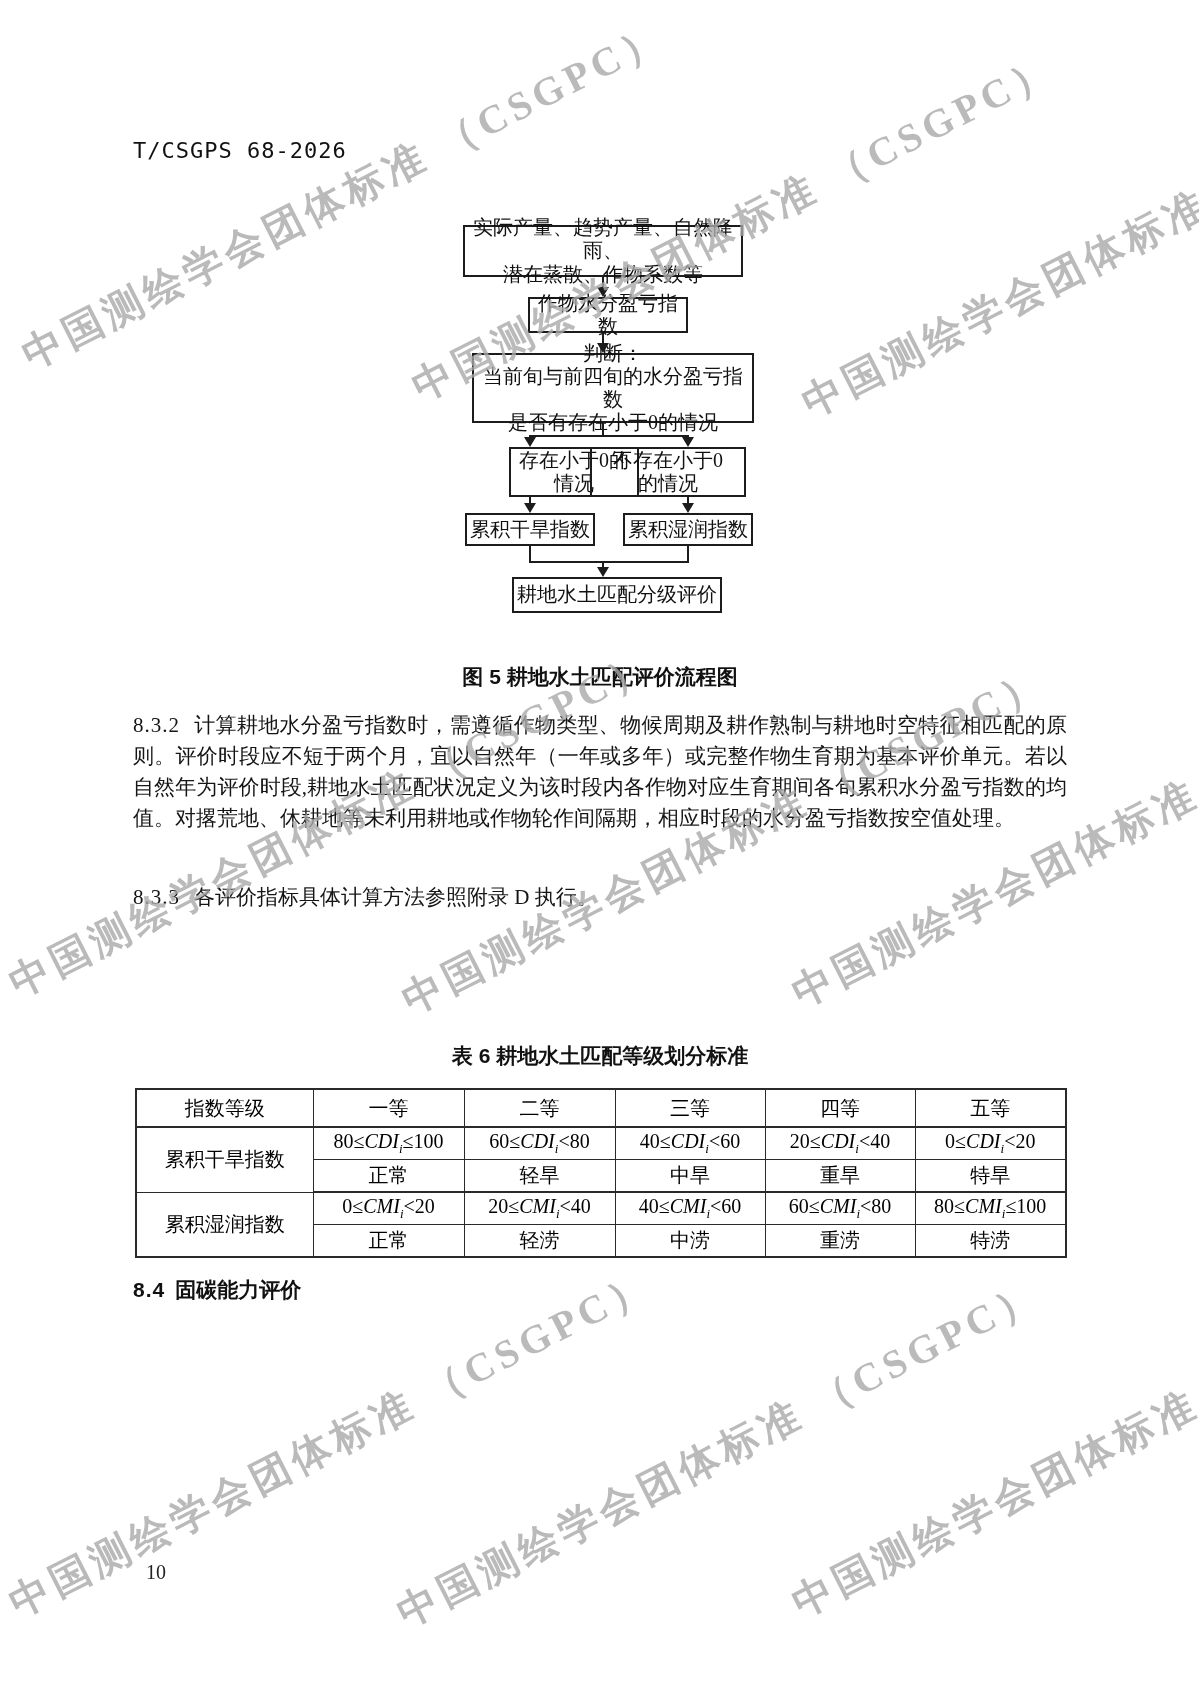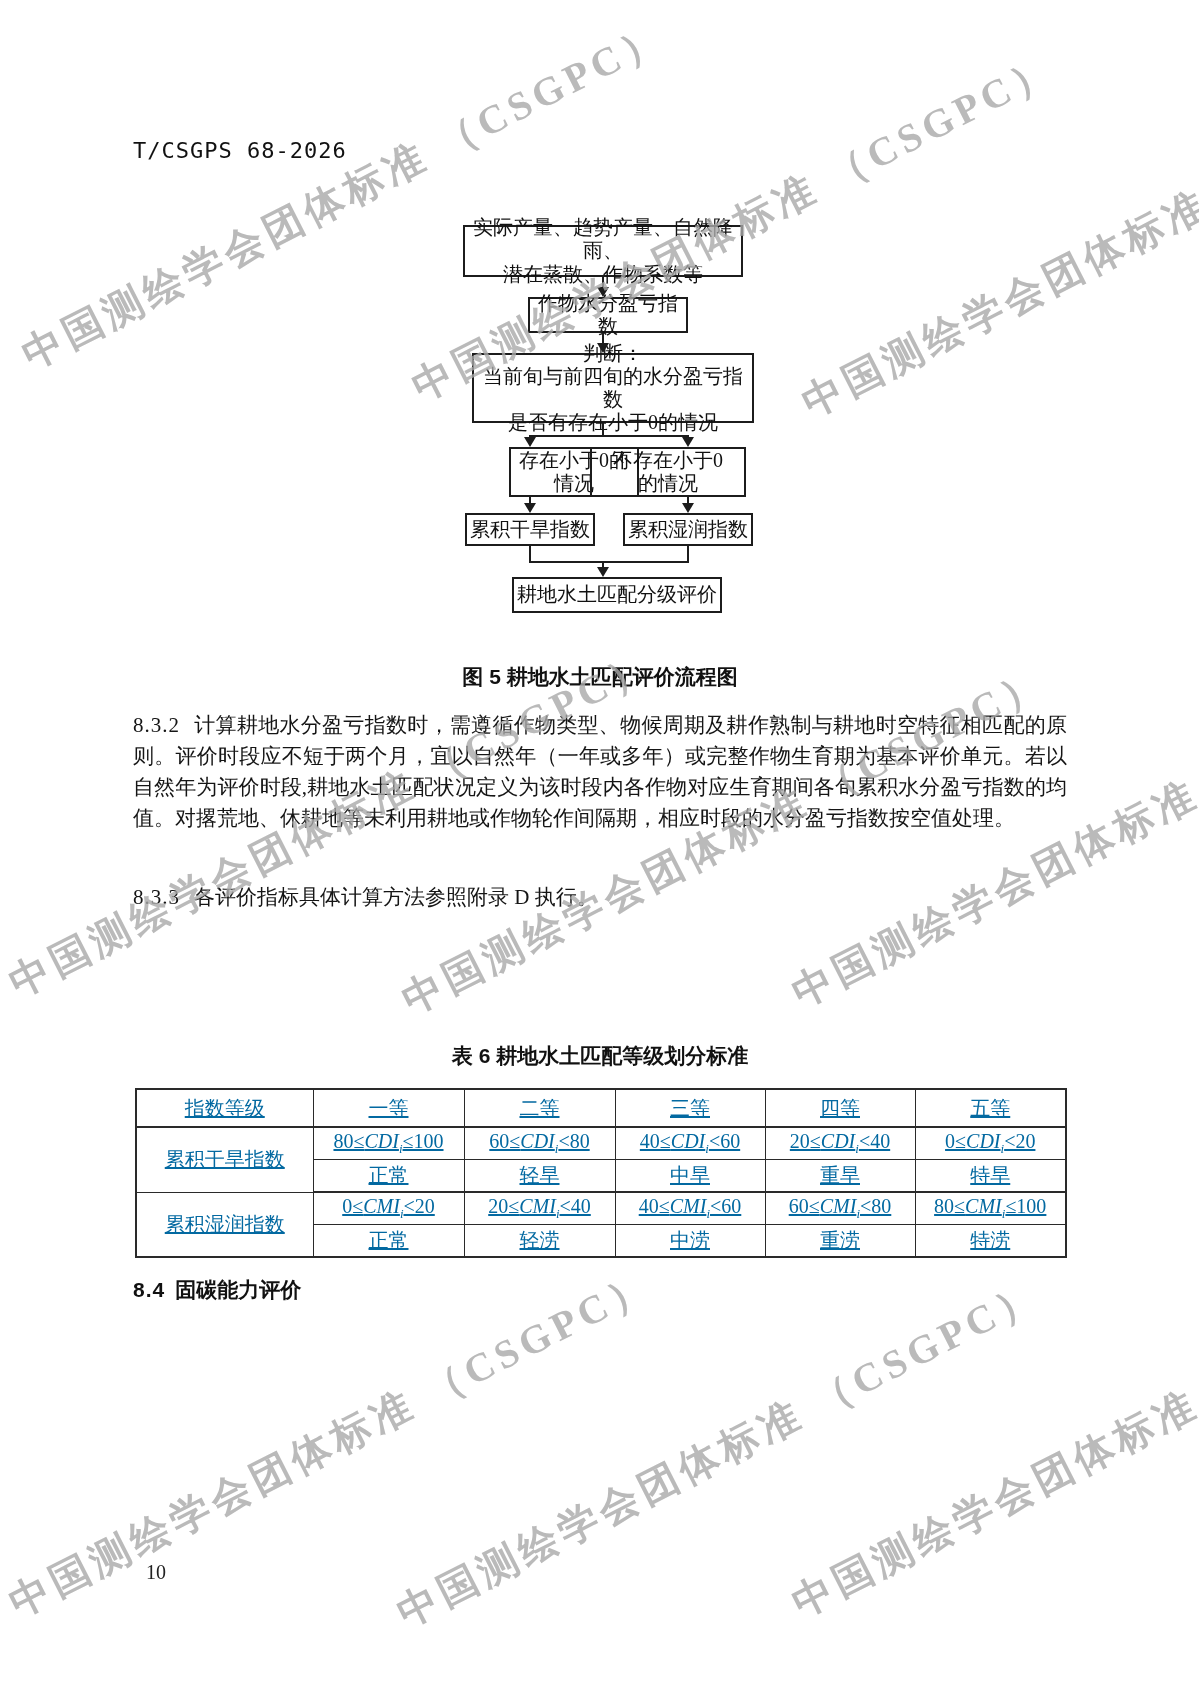--- a/index.html
+++ b/index.html
@@ -70,21 +70,21 @@
   .pnum { padding-right:14px; letter-spacing:1px; }
   .s84 {
     position:absolute; left:133px; top:1276px; z-index:2;
     font-family:"Liberation Sans", sans-serif; font-weight:bold; font-size:21px; color:#111;
   }
   .s84 .pnum { padding-right:10px; }
   
   .tbl6 {
     position:absolute; left:135px; top:1088px; z-index:2;
     border-collapse:collapse; table-layout:fixed; width:930px;
-    font-family:"Liberation Serif", serif; font-size:20px; color:#0369a1;text-decoration:underline;
+    font-family:"Liberation Serif", serif; font-size:20px; color:#000000;
   }
   .tbl6 th, .tbl6 td {
     border:1px solid #2a2a2a; text-align:center; vertical-align:middle;
     padding:0 2px; font-weight:normal;
   }
   .tbl6 { border:2px solid #2a2a2a; }
   .tbl6 thead th { height:36px; border-bottom:2px solid #2a2a2a; }
   .tbl6 tbody td { height:31px; }
   .tbl6 tr.sec-end td { border-bottom:2px solid #2a2a2a; }
   .tbl6 .math i { font-style:italic; }

